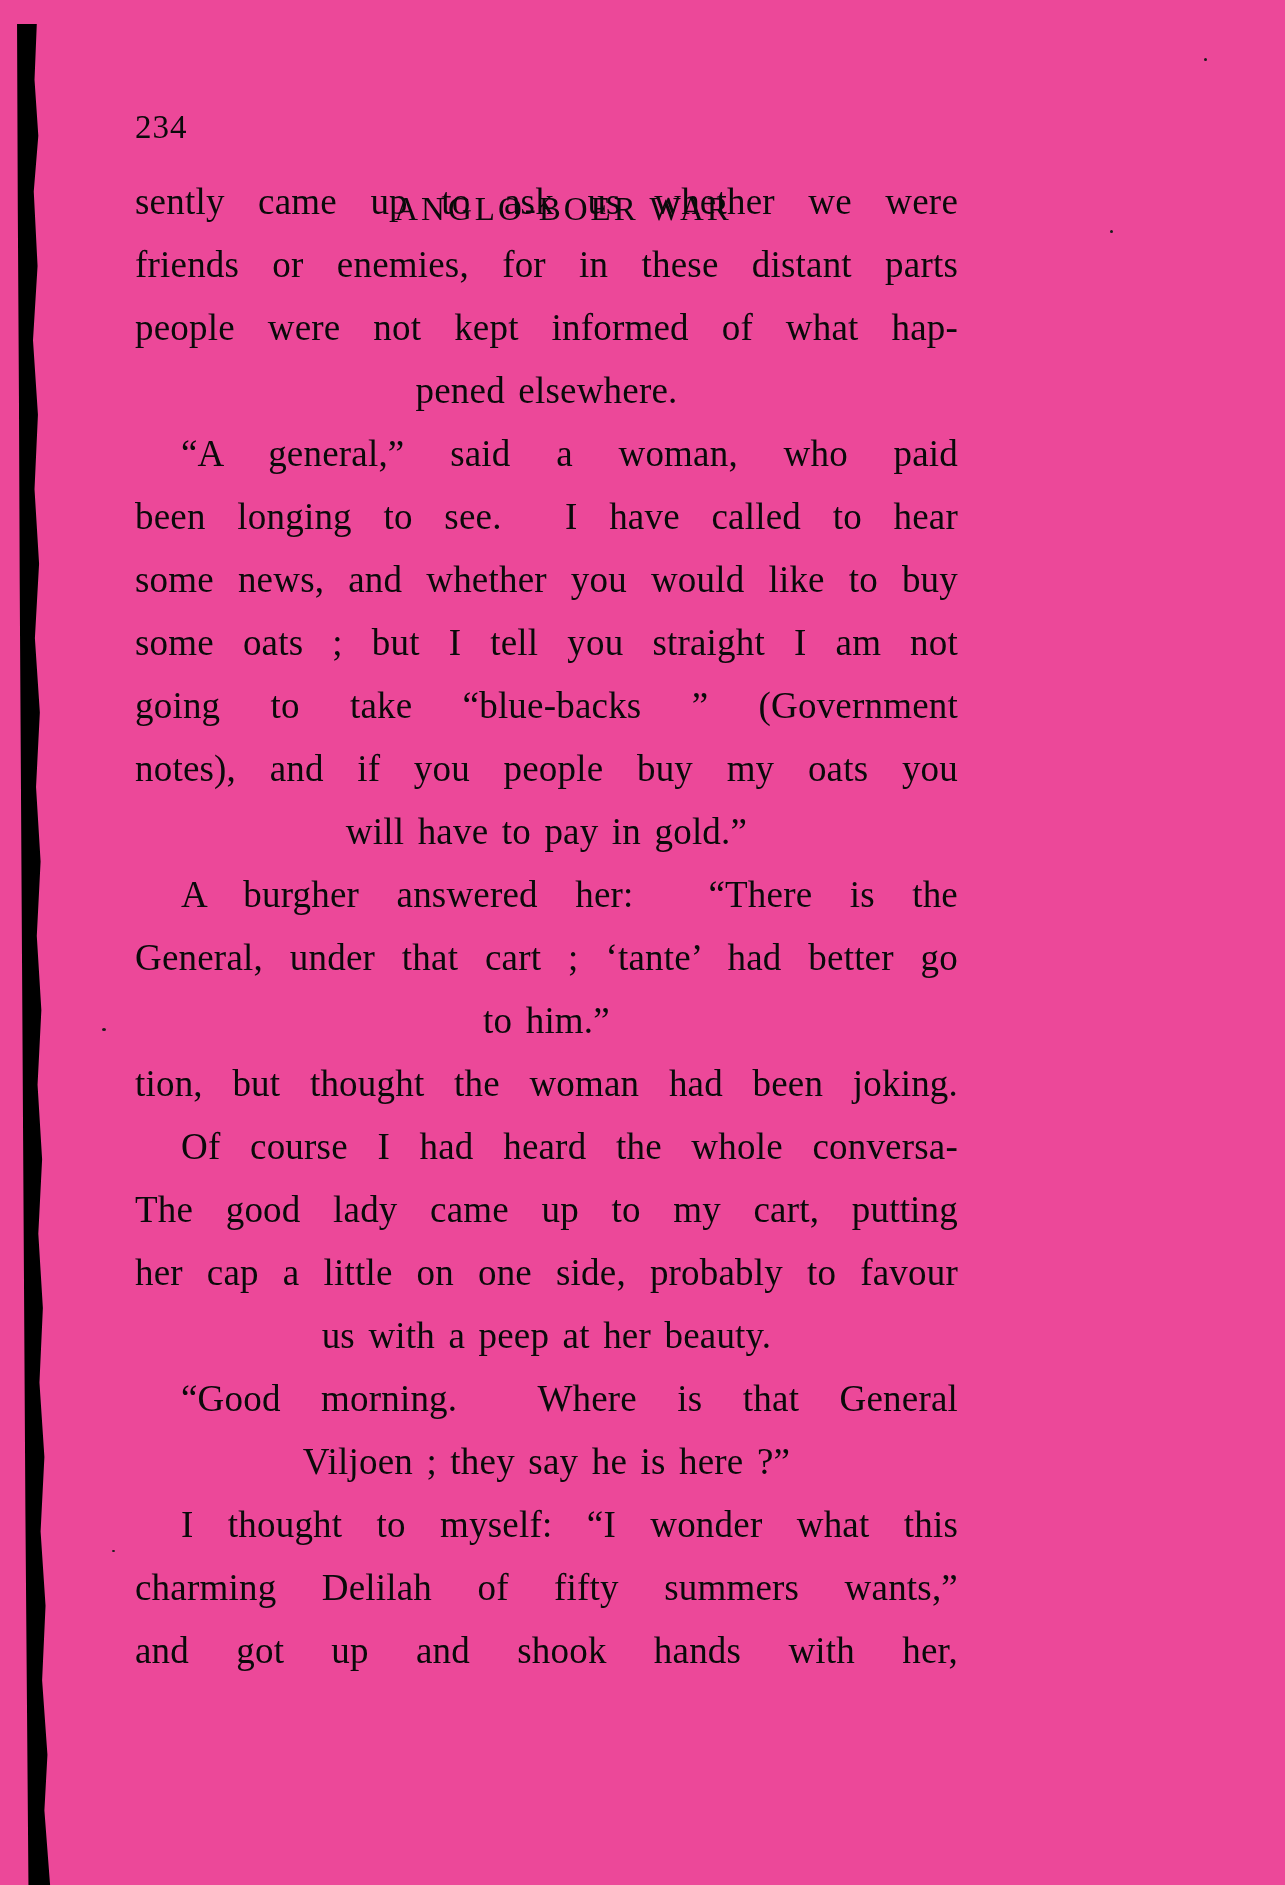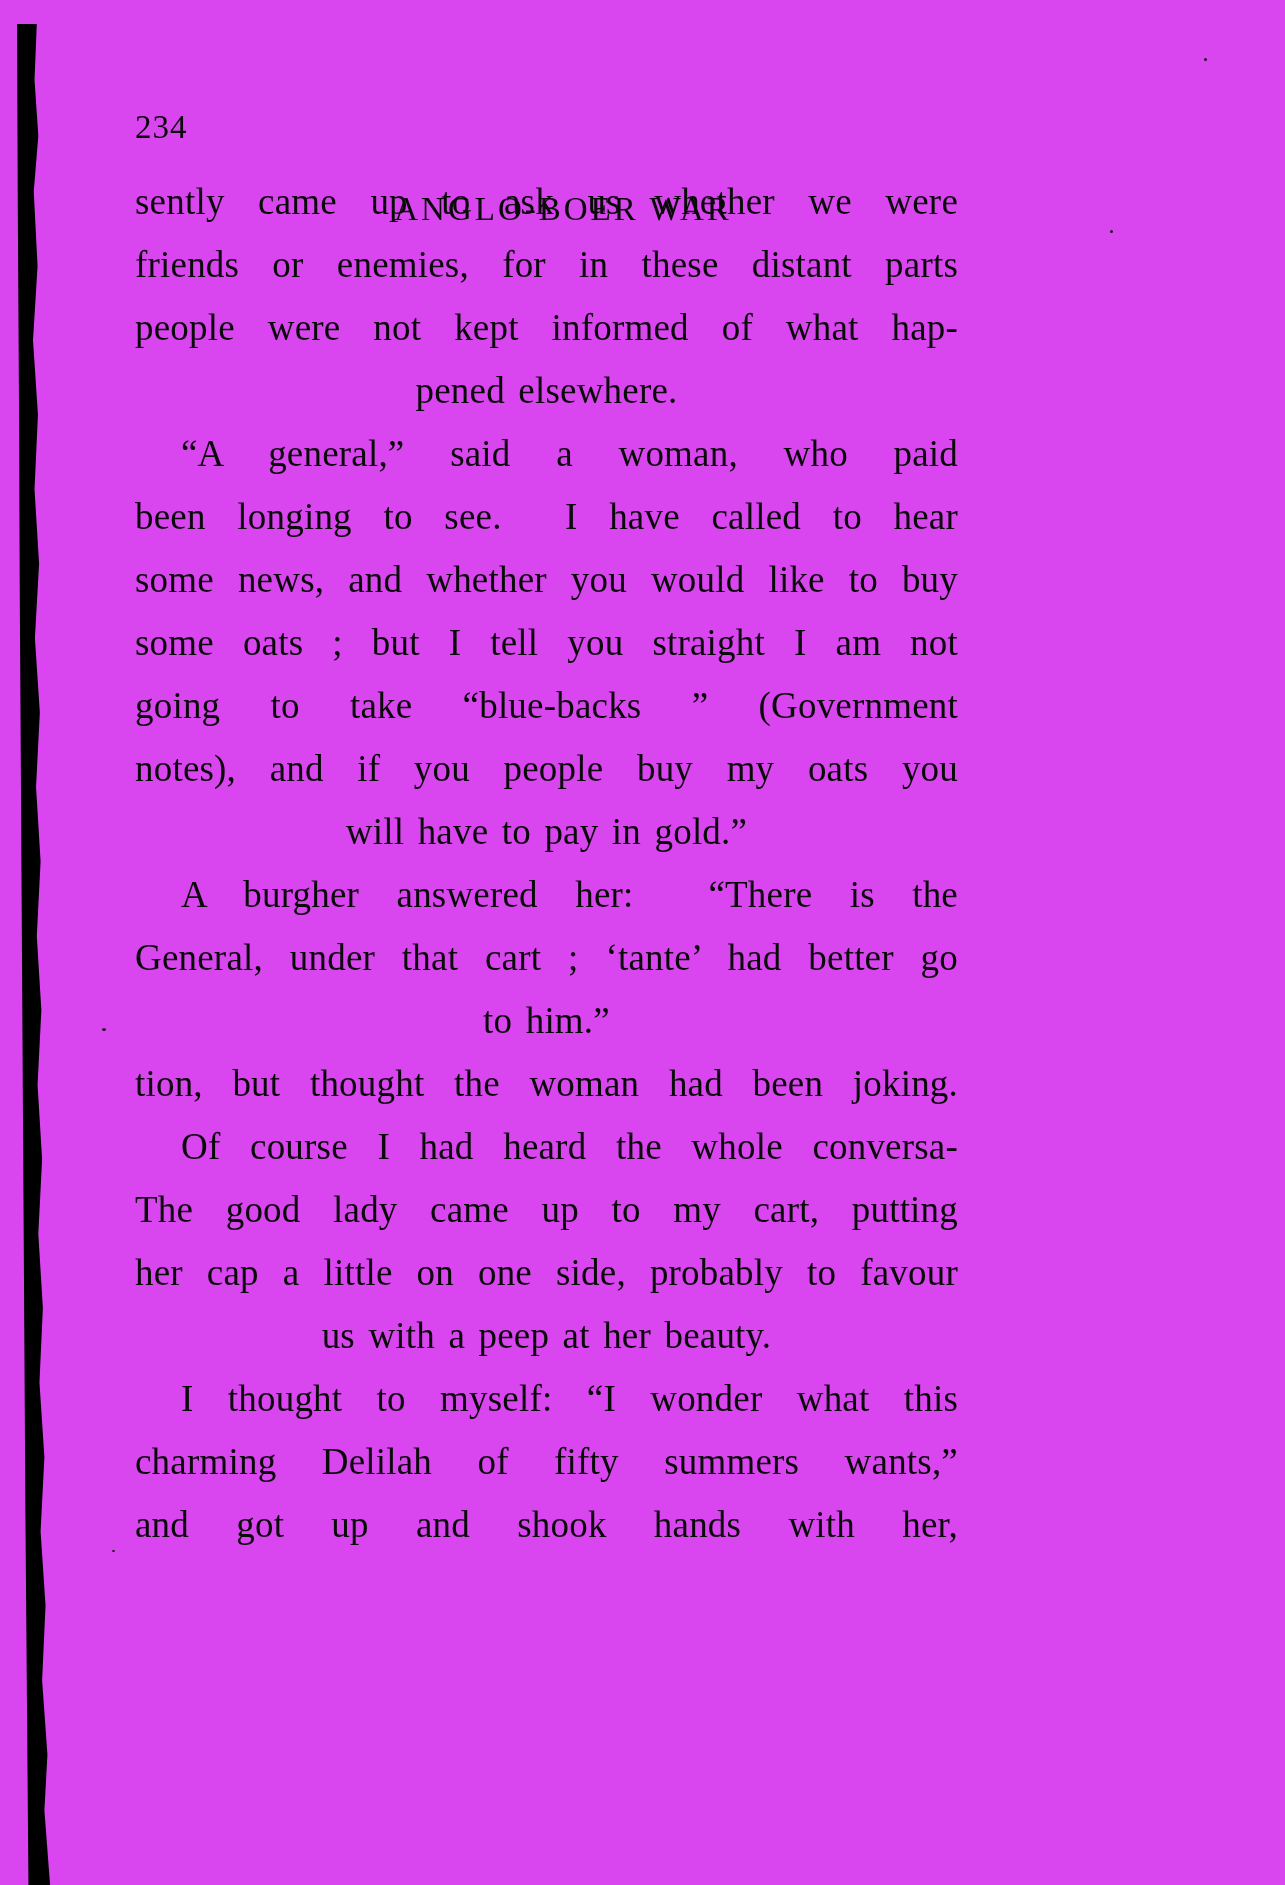--- a/index.html
+++ b/index.html
@@ -4,21 +4,21 @@
 <style>
   html, body { margin: 0; padding: 0; }
   body {
     width: 1285px; height: 1885px;
     background: #ffffff;
     font-family: "Liberation Serif", "DejaVu Serif", serif;
     color: #0a0a0a;
     position: relative;
     overflow: hidden;
   }
-  .page { position: absolute; inset: 0; background: #d946ef; }
+  .page { position: absolute; inset: 0; background: #ec4899; }
 
   
   .binding {
     position: absolute;
     left: 14px; top: 24px;
     width: 38px; height: 1861px;
     background: #000;
     clip-path: polygon(
       8% 0%, 60% 0%,
       54% 3%, 64% 6%, 52% 9%, 62% 13%, 50% 17%, 63% 21%, 54% 25%,
@@ -105,20 +105,22 @@
         <div class="line">to him.”</div>
       </div>
       <div class="para">
         <div class="line j">tion, but thought the woman had been joking.</div>
         <div class="line j indent">Of course I had heard the whole conversa-</div>
         <div class="line j">The good lady came up to my cart, putting</div>
         <div class="line j">her cap a little on one side, probably to favour</div>
         <div class="line">us with a peep at her beauty.</div>
       </div>
       <div class="para">
+        <div class="line j indent">“Good morning.  Where is that General</div>
+        <div class="line">Viljoen ; they say he is here ?”</div>
       </div>
       <div class="para">
         <div class="line j indent">I thought to myself: “I wonder what this</div>
         <div class="line j">charming Delilah of fifty summers wants,”</div>
         <div class="line j">and got up and shook hands with her,</div>
       </div>
     </div>
 
   <div class="speck" style="left:1204px; top:58px; width:3px; height:3px;"></div>
   <div class="speck" style="left:1110px; top:230px; width:3px; height:3px;"></div>

